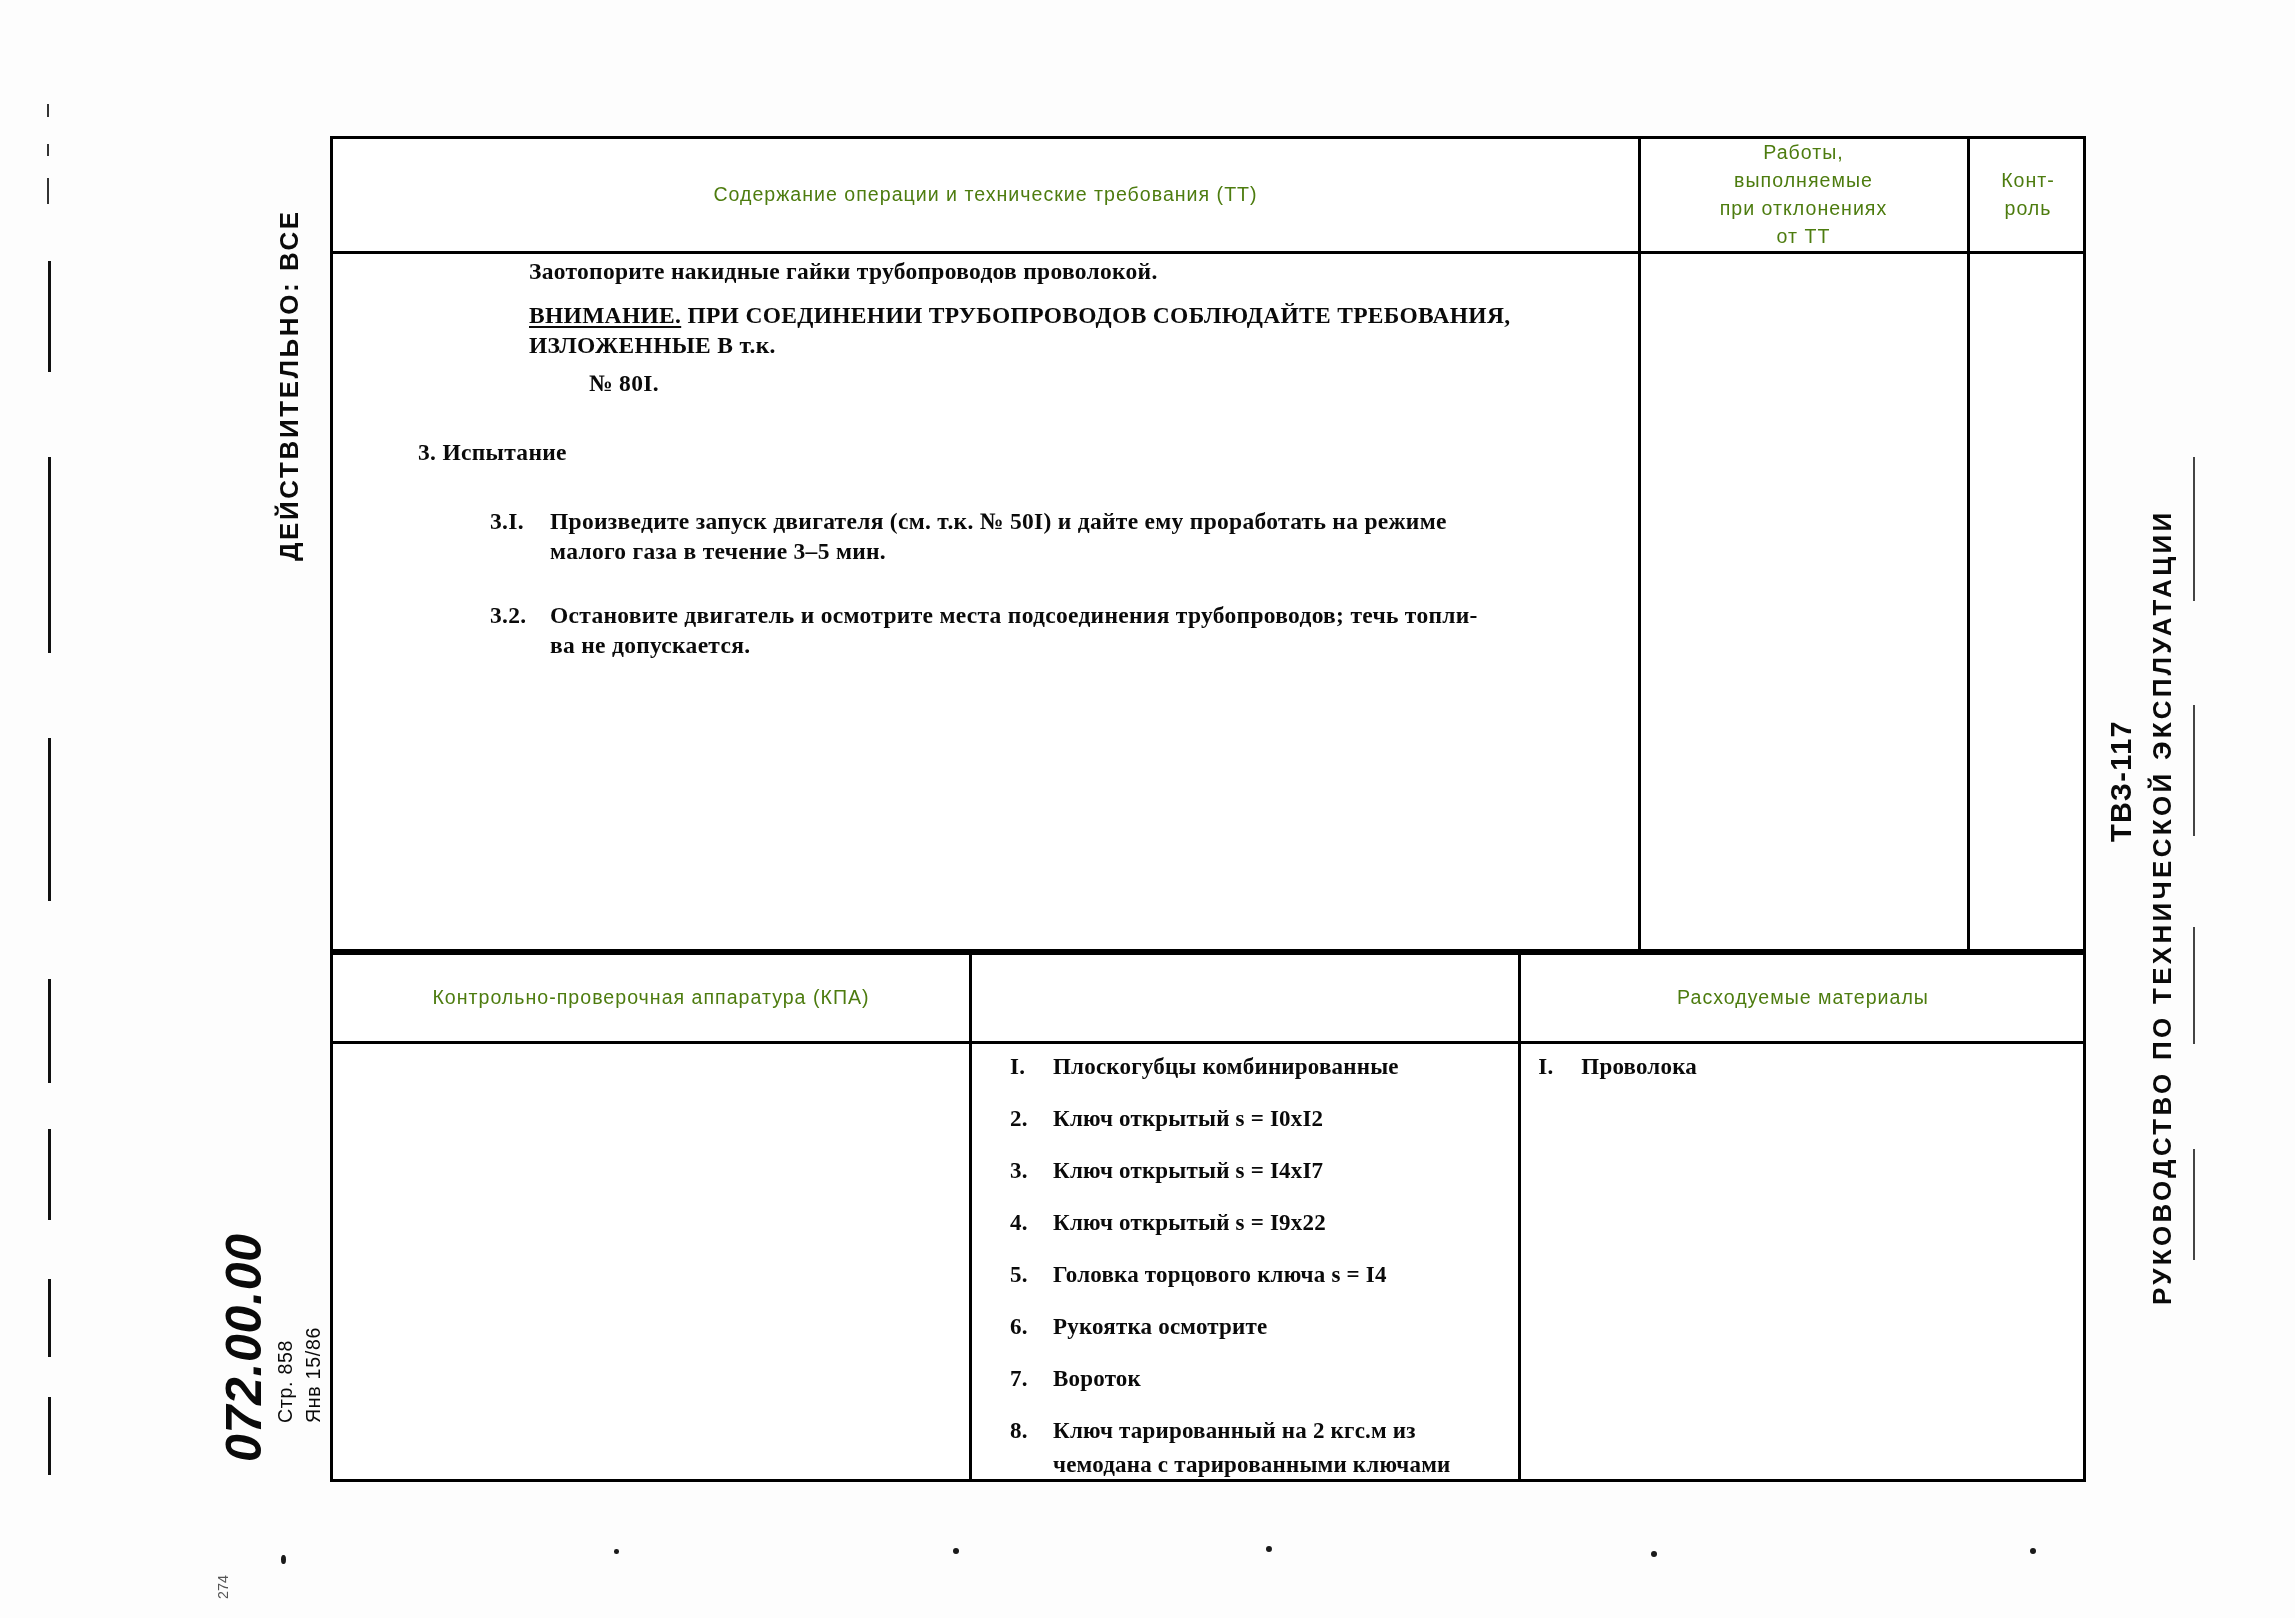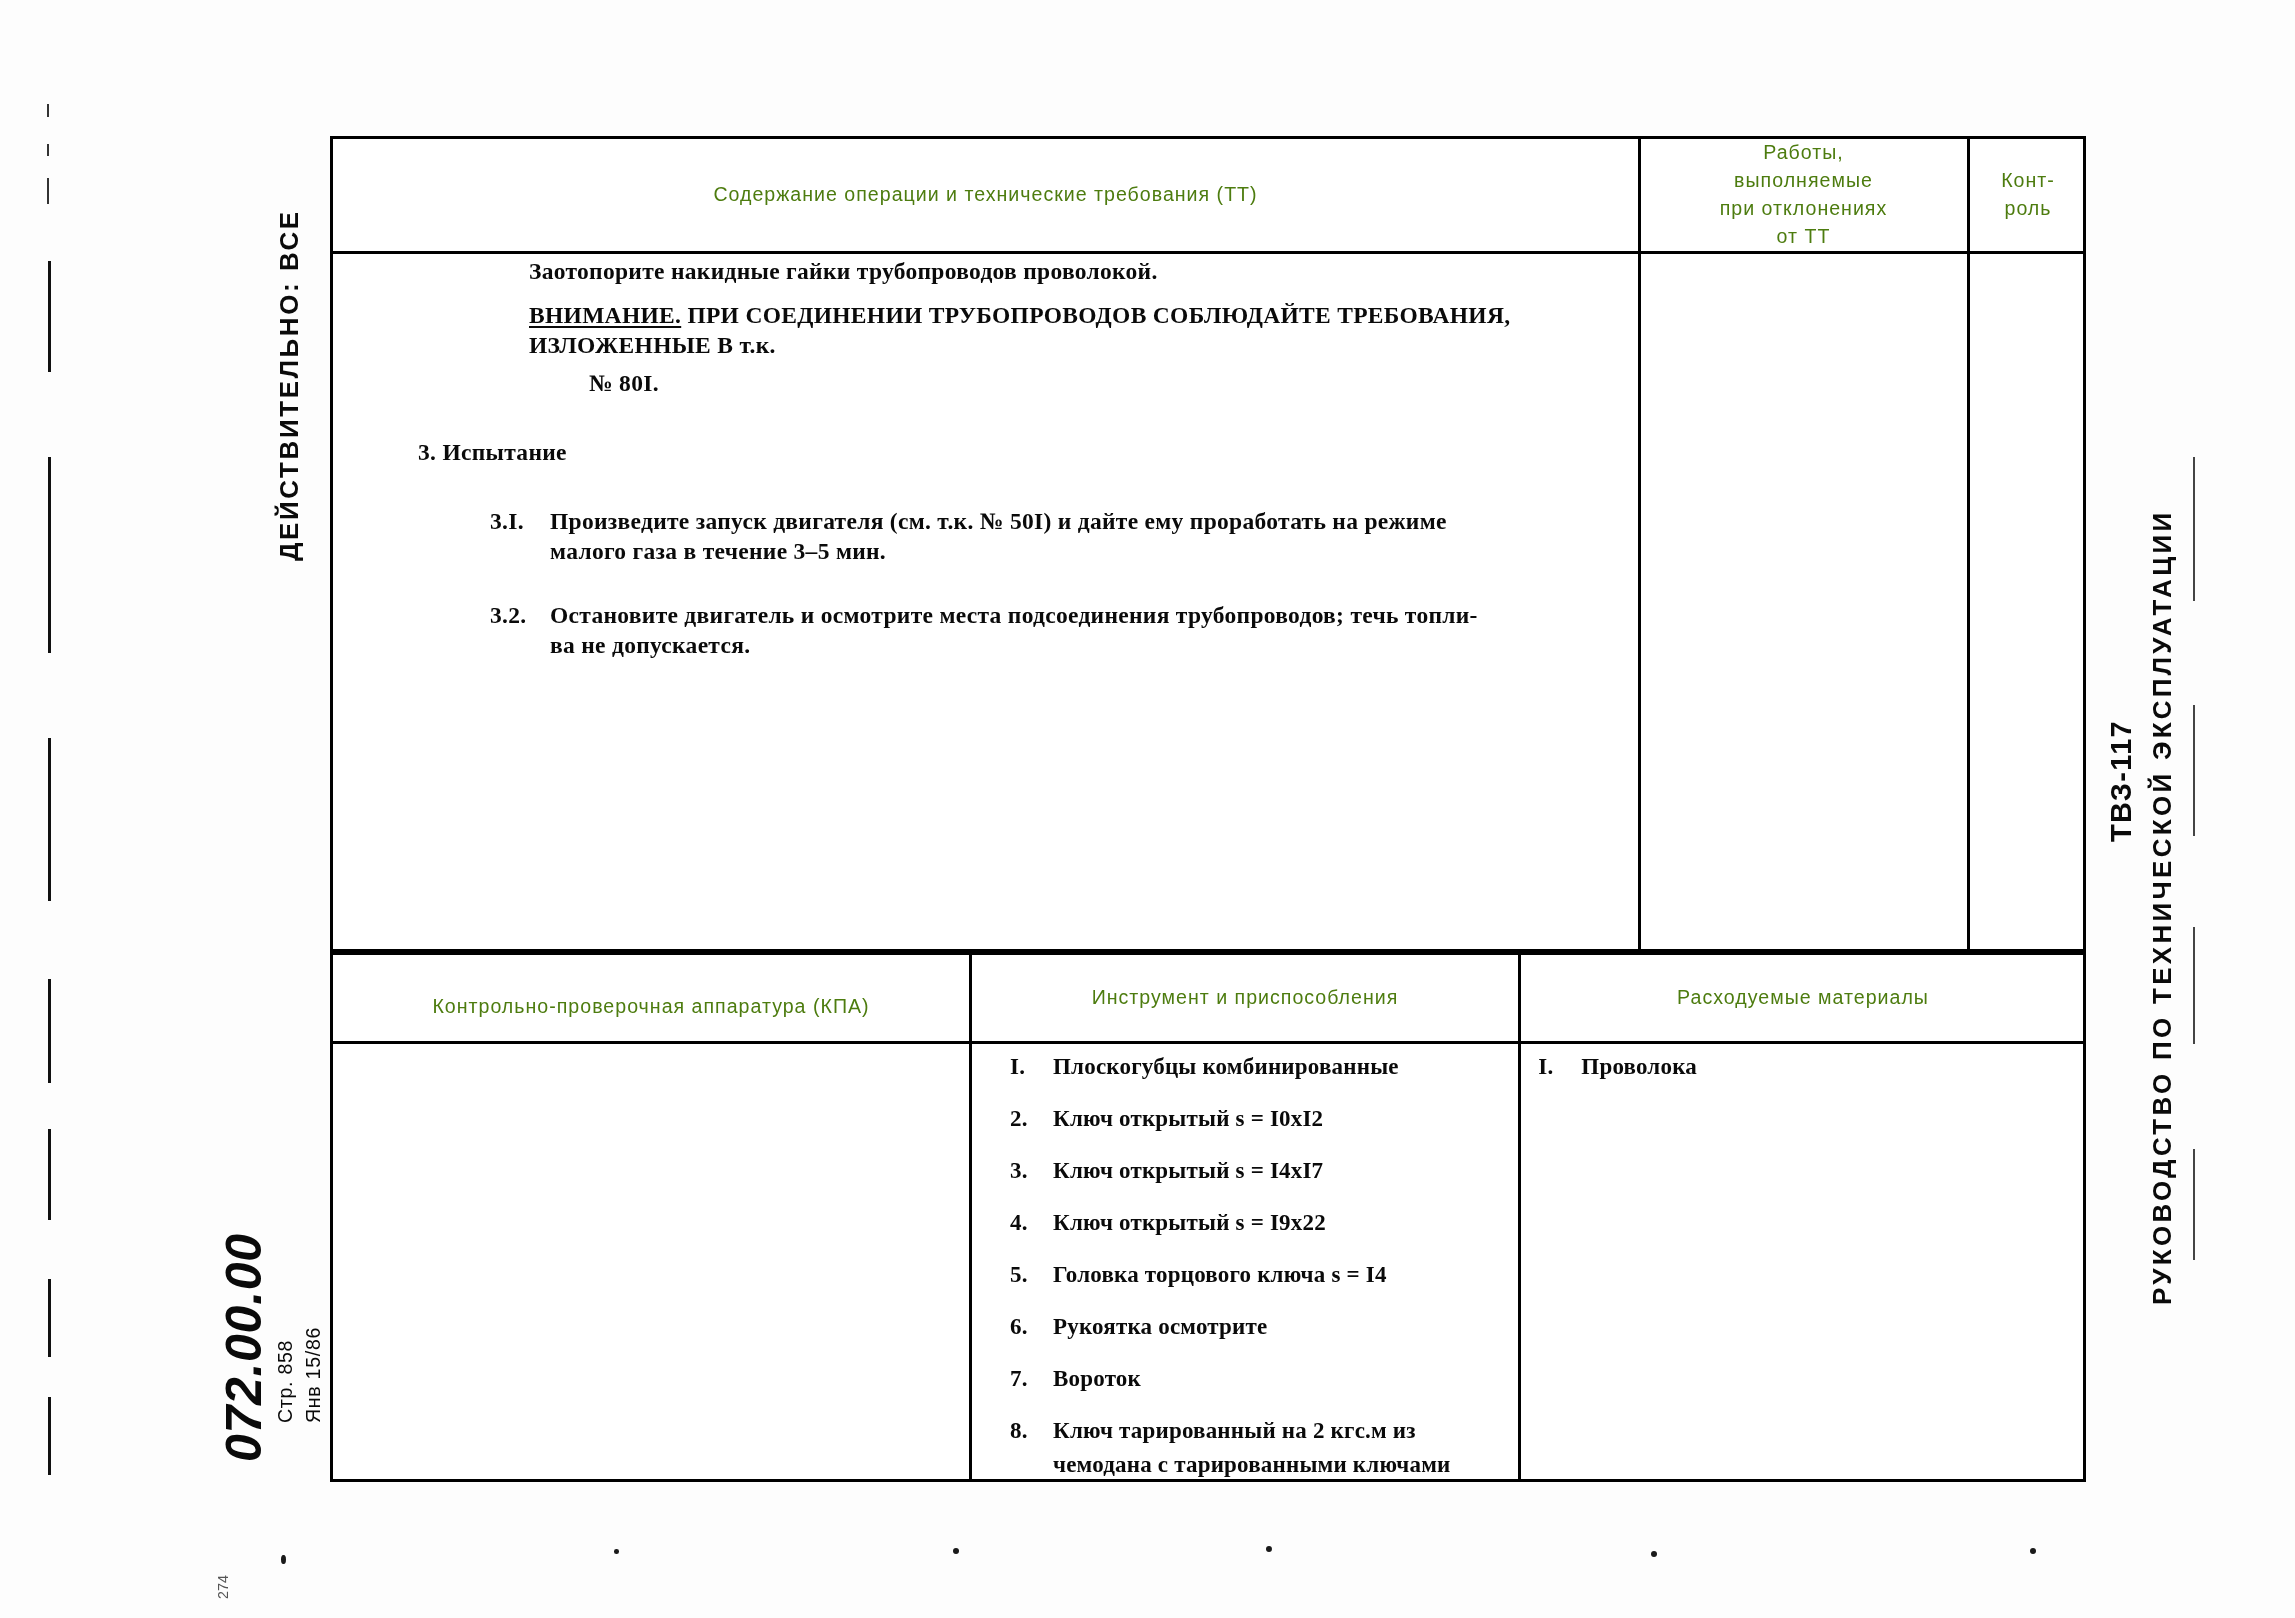--- a/index.html
+++ b/index.html
@@ -276,23 +276,22 @@
     <div style="position:absolute; left:1637px; top:115px; width:116px; bottom:0;"></div>
   </div>
 
   <div class="tbl" id="table-lower">
 
     <div class="col-div" style="left:636px;"></div>
     <div class="col-div" style="left:1185px;"></div>
 
     <div class="row-div" style="top:86px;"></div>
 
-    <div class="hdr-cell" style="left:0; top:9px; width:636px; height:86px;">Контрольно-проверочная аппаратура (КПА)</div>
-
-    <div class="hdr-cell" style="left:639px; top:0; width:546px; height:86px;">Инструмент и приспособления</div>
+    <div class="hdr-cell" style="left:0; top:0; width:636px; height:86px;">Контрольно-проверочная аппаратура (КПА)</div>
+
 
     <div class="hdr-cell" style="left:1187px; top:0; width:566px; height:86px;">Расходуемые материалы</div>
 
     <div class="mat-body" style="left:0; width:636px;"></div>
 
     <div class="mat-body" style="left:639px; width:546px; padding-left:38px;">
       <p class="mat-line">
         <span class="num">I.</span><span>Плоскогубцы комбинированные</span>
       </p>
       <p class="mat-line">

